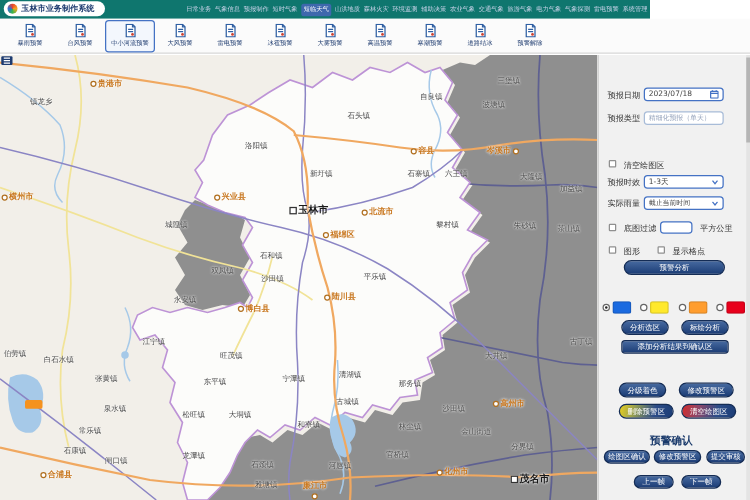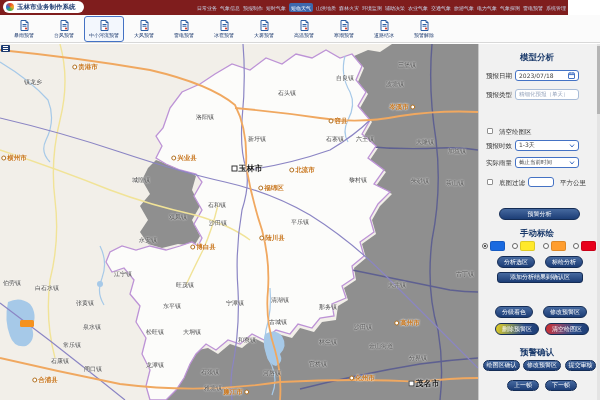--- a/index.html
+++ b/index.html
@@ -1,19 +1,19 @@
 <!DOCTYPE html>
 <html><head>
 <meta charset="utf-8">
 <style>
   html,body{margin:0;padding:0;}
   body{width:600px;height:400px;position:relative;overflow:hidden;background:#fff;
        font-family:"DejaVu Sans","Liberation Sans",sans-serif;}
   
-  .topbar{position:absolute;left:0;top:0;width:568px;height:15px;background:#7f1d1d;}
+  .topbar{position:absolute;left:0;top:0;width:520px;height:15px;background:#0f766e;}
   .logo{position:absolute;left:3px;top:1px;height:12px;background:#fff;border-radius:7px;
         display:flex;align-items:center;padding:0 8px 0 3px;}
   .logo-ico{width:8px;height:8px;border-radius:50%;
         background:conic-gradient(#e8432e,#f5a623,#39b54a,#2a6fd6,#e8432e);}
   .logo-title{font-size:6.5px;font-weight:bold;color:#1d3b70;margin-left:3px;white-space:nowrap;}
   .nav{position:absolute;right:2px;top:0;height:15px;max-width:370px;overflow:hidden;
        display:flex;align-items:center;gap:3px;}
   .nav-item{font-size:5px;color:#c7d2e8;white-space:nowrap;cursor:pointer;}
   .nav-item.active{background:#3e68ad;color:#fff;padding:1.5px 2px;border-radius:2px;}
   
@@ -298,21 +298,21 @@
       </div>
       <div class="ml town" style="left: 345px; top: 34px;">
         <span>自良镇</span>
       </div>
       <div class="ml town" style="left: 407px; top: 21px;">
         <span>三堡镇</span>
       </div>
       <div class="ml town" style="left: 395px; top: 40px;">
         <span>波塘镇</span>
       </div>
-      <div class="ml city" style="left: 402px; top: 63px;">
+      <div class="ml city" style="left: 402px; top: 77px;">
         <span>岑溪市</span>
         <span class="mk-dot"></span>
       </div>
       <div class="ml town" style="left: 335px; top: 95px;">
         <span>石寨镇</span>
       </div>
       <div class="ml town" style="left: 365px; top: 95px;">
         <span>六王镇</span>
       </div>
       <div class="ml town" style="left: 425px; top: 98px;">
@@ -428,21 +428,21 @@
         <span>高州市</span>
       </div>
       <div class="ml city" style="left: 362px; top: 334px;">
         <span class="mk-dot"></span>
         <span>化州市</span>
       </div>
       <div class="ml pref" style="left: 424px; top: 339px;">
         <span class="mk-sq"></span>
         <span>茂名市</span>
       </div>
-      <div class="ml city" style="left: 236px; top: 348px;">
+      <div class="ml city" style="left: 252px; top: 348px; flex-direction: column;">
         <span>廉江市</span>
         <span class="mk-dot"></span>
       </div>
       <div class="ml town" style="left: 12px; top: 239px;">
         <span>伯劳镇</span>
       </div>
       <div class="ml town" style="left: 47px; top: 244px;">
         <span>白石水镇</span>
       </div>
       <div class="ml town" style="left: 85px; top: 259px;">
@@ -465,21 +465,20 @@
         <span>合浦县</span>
       </div>
     </div>
 </div>
 
 <div class="panel">
   <div class="p-scroll">
       <div class="p-thumb"></div>
     </div>
 
-  <div class="ptitle" style="top:8px">模型分析</div>
 
   <div class="prow" style="top:26px">
     <span class="lbl">预报日期</span>
     <span class="ctl">
       <span>2023/07/18</span>
       <svg width="7" height="7" viewBox="0 0 7 7">
           <rect x="0.5" y="1" width="6" height="5.5" rx="0.5" fill="none" stroke="#4472c4"></rect>
           <line x1="0.5" y1="2.6" x2="6.5" y2="2.6" stroke="#4472c4"></line>
           <line x1="2" y1="0.2" x2="2" y2="1.6" stroke="#4472c4"></line>
           <line x1="5" y1="0.2" x2="5" y2="1.6" stroke="#4472c4"></line>
@@ -520,24 +519,29 @@
   <div class="prow" style="top:113px">
     <span class="lbl">实际雨量</span>
     <span class="ctl">
       <span style="font-size:5.5px">截止当前时间</span>
       <svg width="6" height="4" viewBox="0 0 6 4">
           <path d="M1,0.5 L3,3 L5,0.5" stroke="#4472c4" fill="none"></path>
         </svg>
     </span>
   </div>
 
+  <div class="prow" style="top:151px">
+    <span class="cb" style="position:absolute;left:8px;top:2px"></span>
+    <span class="cblbl" style="position:absolute;left:17px;top:2px">图形</span>
+    <span class="cb" style="position:absolute;left:47px;top:2px"></span>
+    <span class="cblbl" style="position:absolute;left:56px;top:2px">显示格点</span>
+  </div>
 
   <div class="btn" style="top:164px;left:20px;width:81px">预警分析</div>
 
-  <div class="ptitle" style="top:184px">手动标绘</div>
 
   <div class="swrow" style="top:197px">
       <span class="rgroup">
         <span class="radio sel"></span>
         <span class="swatch" style="background: rgb(26, 106, 224);"></span>
       </span>
       <span class="rgroup">
         <span class="radio"></span>
         <span class="swatch" style="background: rgb(255, 233, 43);"></span>
       </span>

